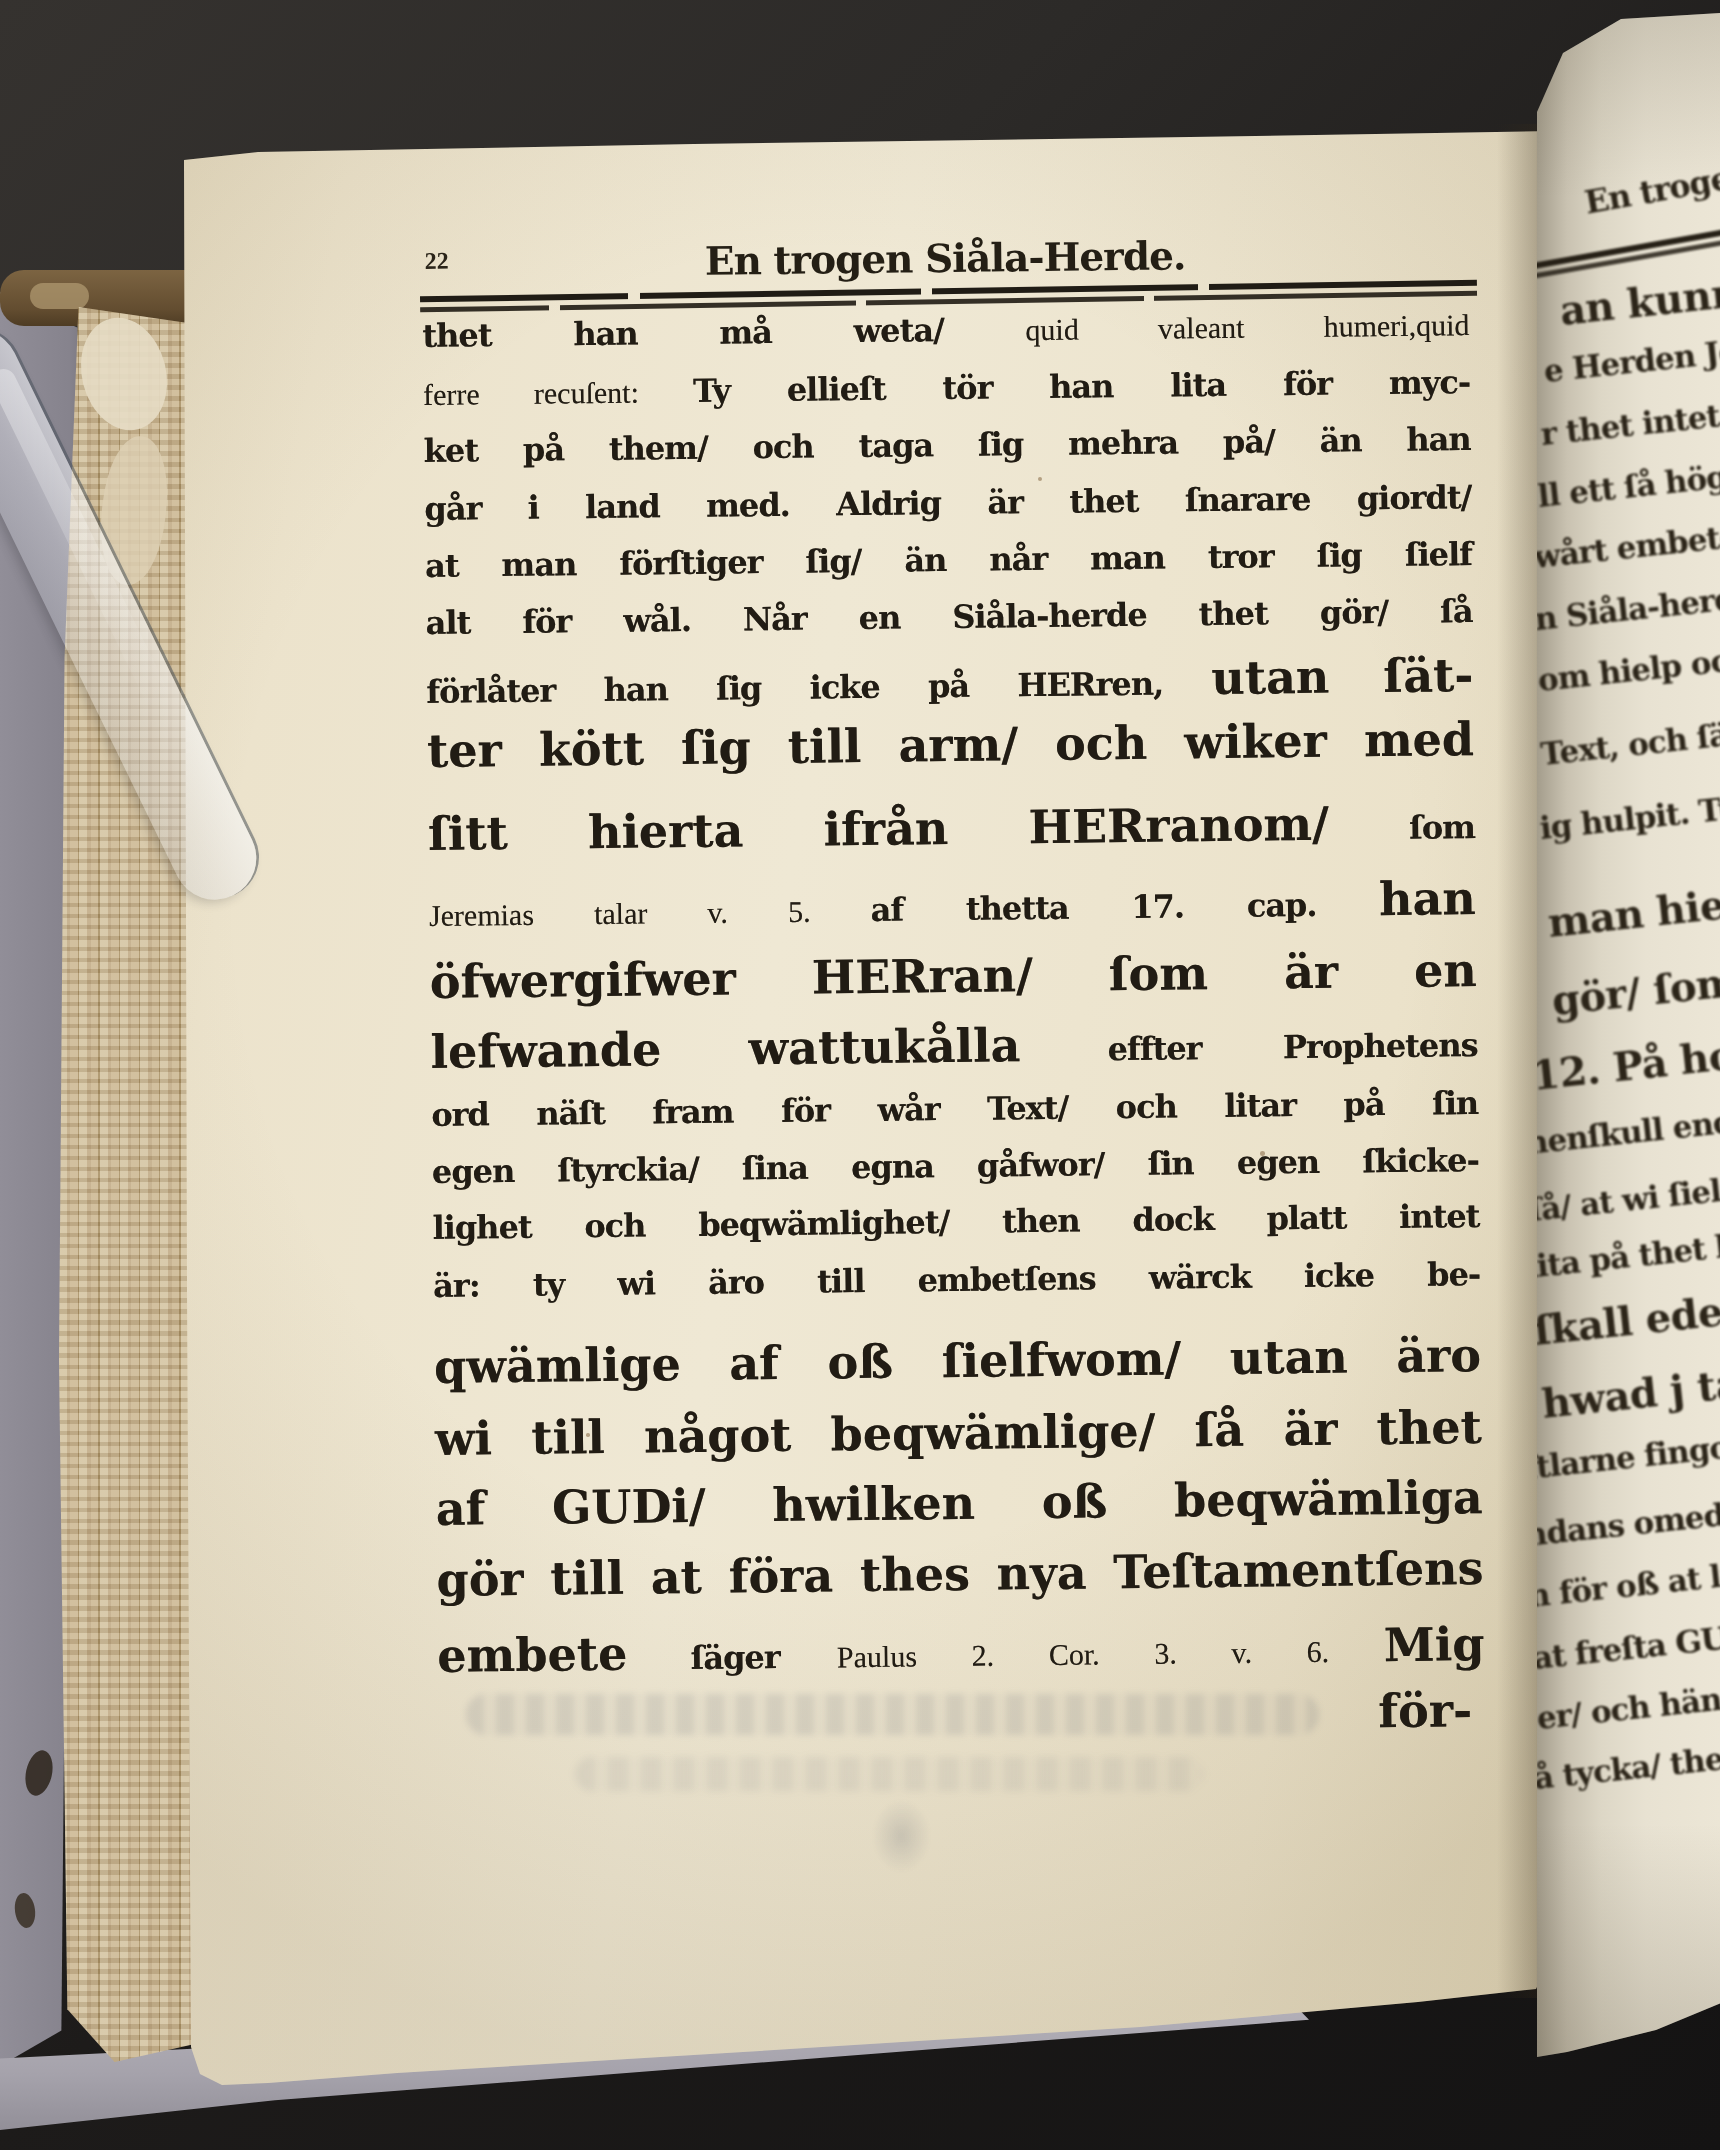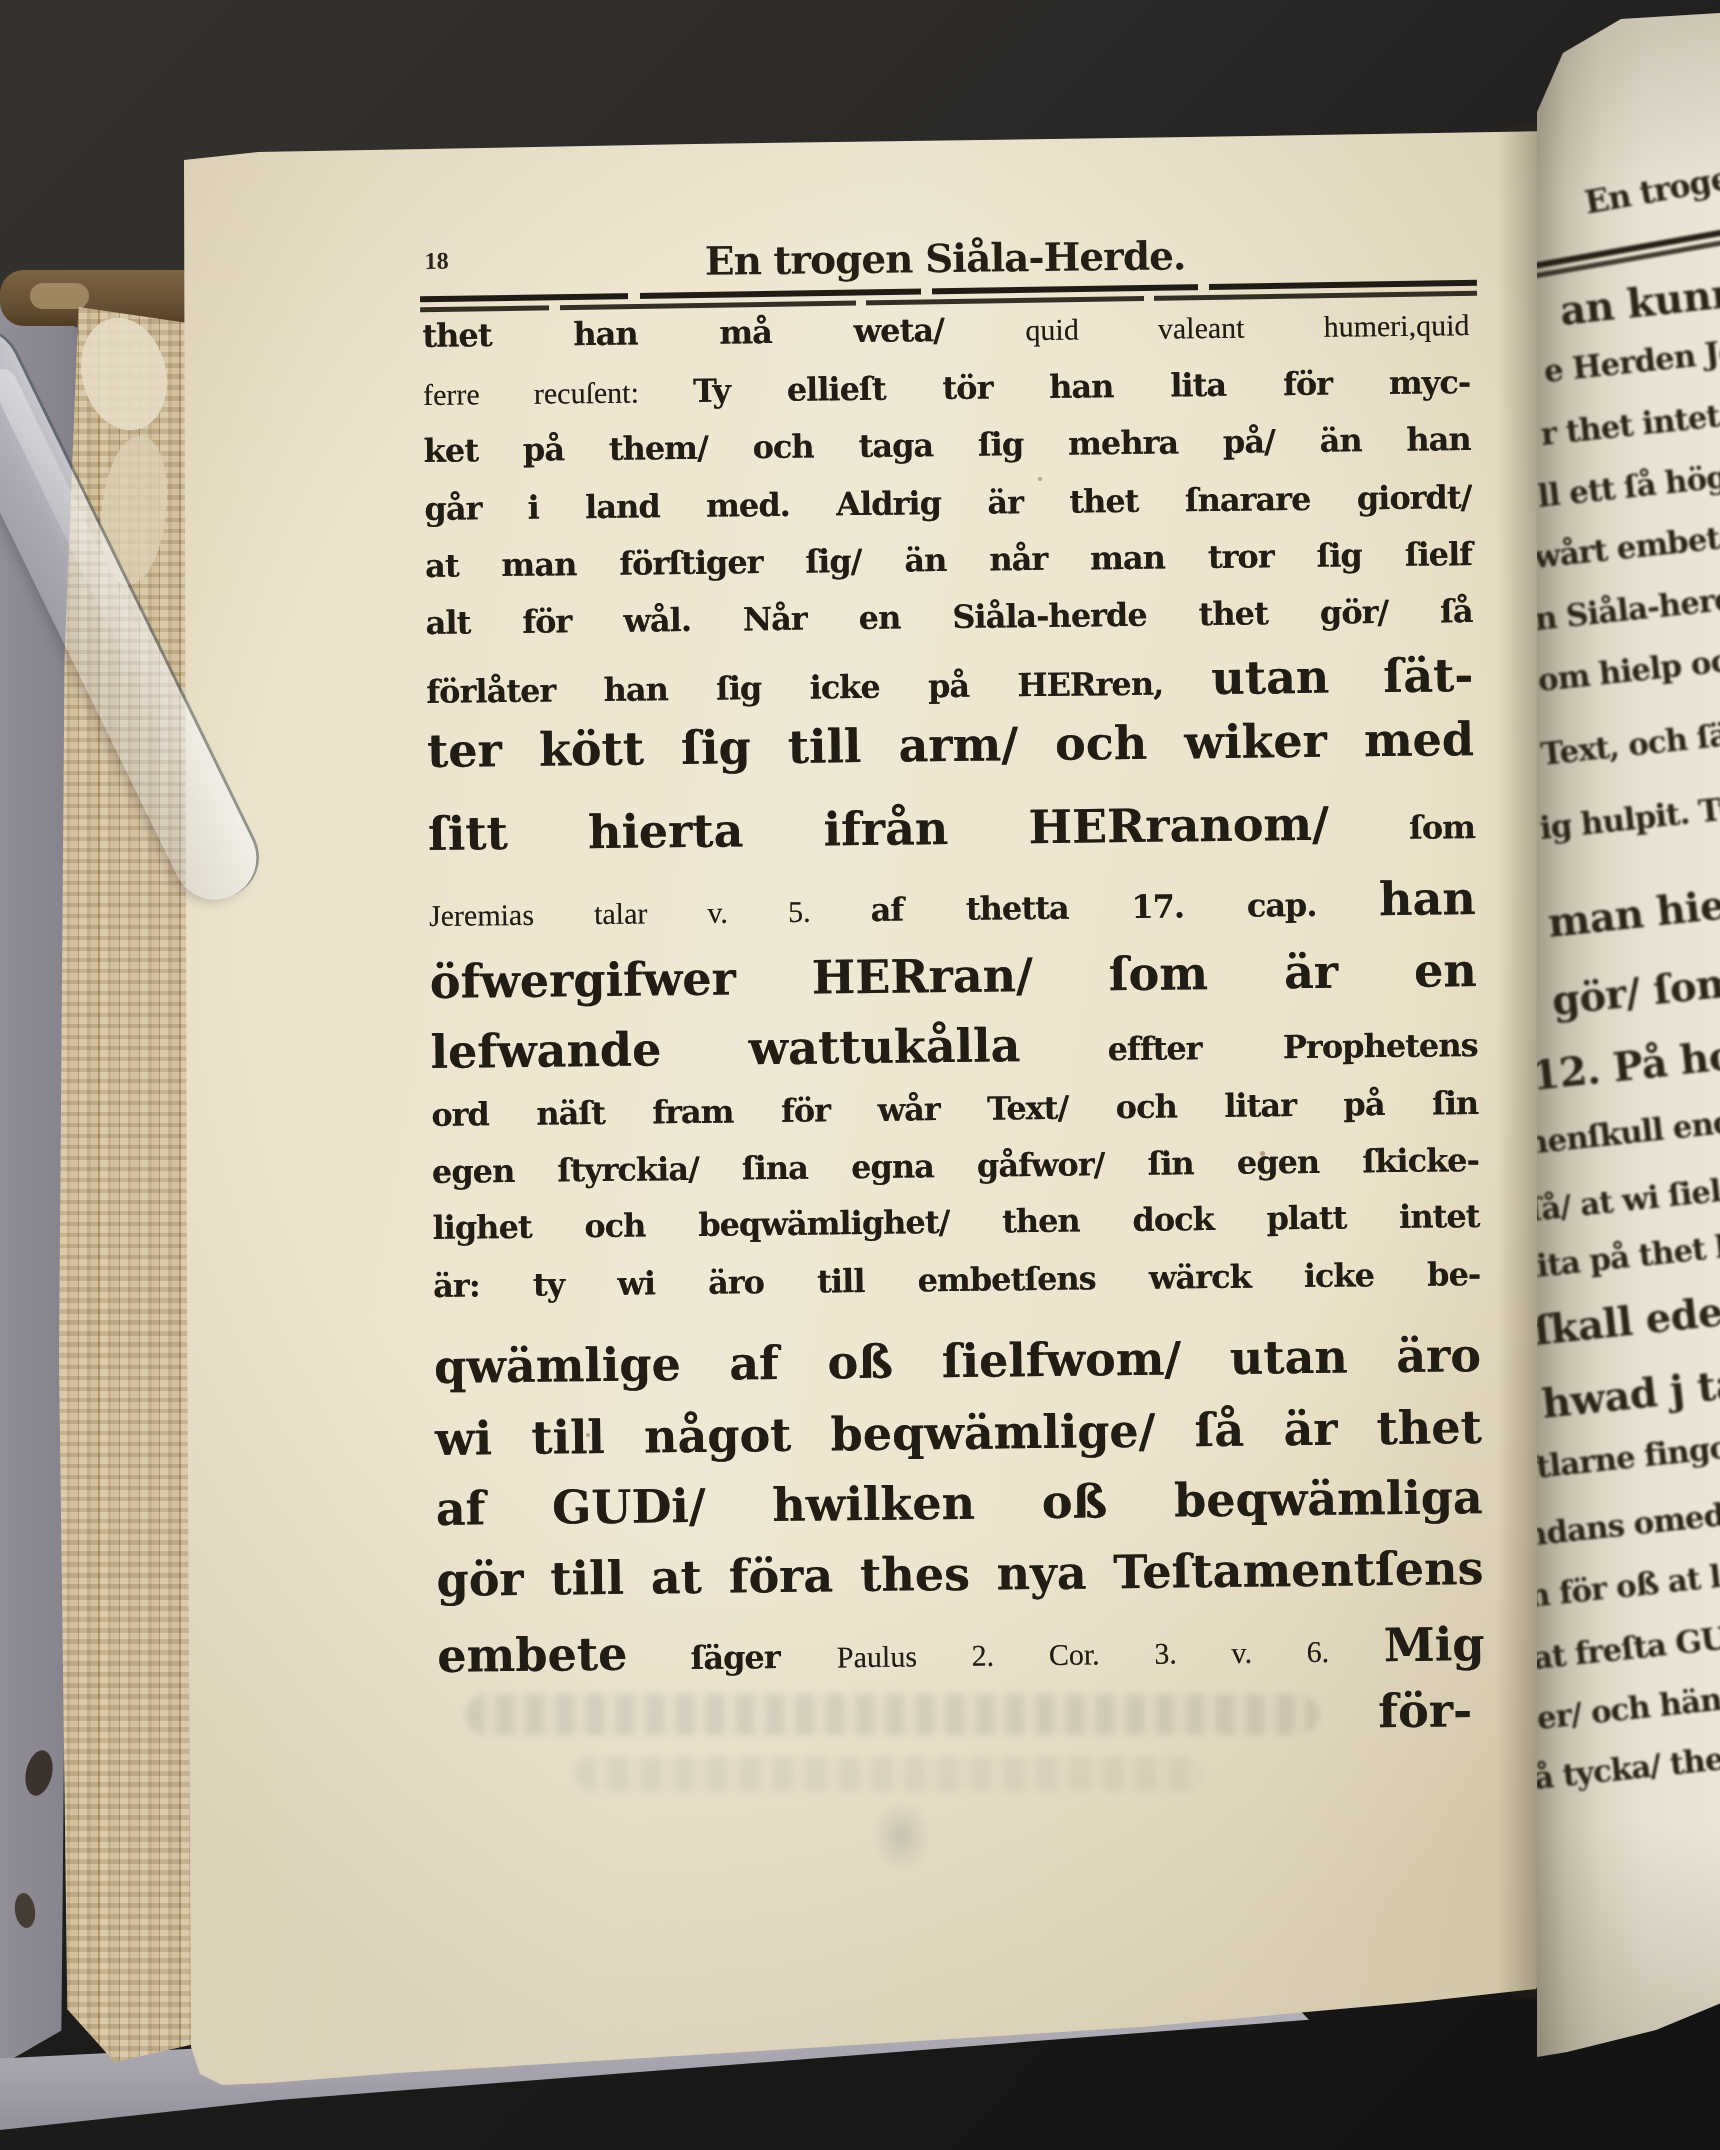--- a/index.html
+++ b/index.html
@@ -108,21 +108,21 @@
   <div class="ink-blob1"></div>
   <div class="ink-blob2"></div>
 
   <div class="page">
     <div class="vignette"></div>
     <div class="speck" style="left:1038px;top:477px;width:4px;height:4px;"></div>
     <div class="speck" style="left:1260px;top:1151px;width:5px;height:4.5px;"></div>
     <div class="speck" style="left:586px;top:1433px;width:3.5px;height:3.5px;"></div>
 
     <div class="text-block">
-      <div class="pageno">18</div>
+      <div class="pageno">22</div>
       <div class="running-header">En trogen Siåla-Herde.</div>
       <div class="rule1"></div>
       <div class="rule2"></div>
 
       <div class="line" style="top: 320px;"><span class="seg-bl">thet han må weta/ </span> <span class="seg-rm">quid valeant humeri,quid</span> </div>
         <div class="line" style="top: 378px;"><span class="seg-rm">ferre recuſent: </span> <span class="seg-bl">Ty ellieſt tör han lita för myc-</span> </div>
         <div class="line" style="top: 435px;"><span class="seg-bl">ket på them/ och taga ſig mehra på/ än han</span> </div>
         <div class="line" style="top: 493px;"><span class="seg-bl">går i land med. Aldrig är thet ſnarare giordt/</span> </div>
         <div class="line" style="top: 550px;"><span class="seg-bl">at man förſtiger ſig/ än når man tror ſig ſielf</span> </div>
         <div class="line" style="top: 607px;"><span class="seg-bl">alt för wål. Når en Siåla-herde thet gör/ ſå</span> </div>

